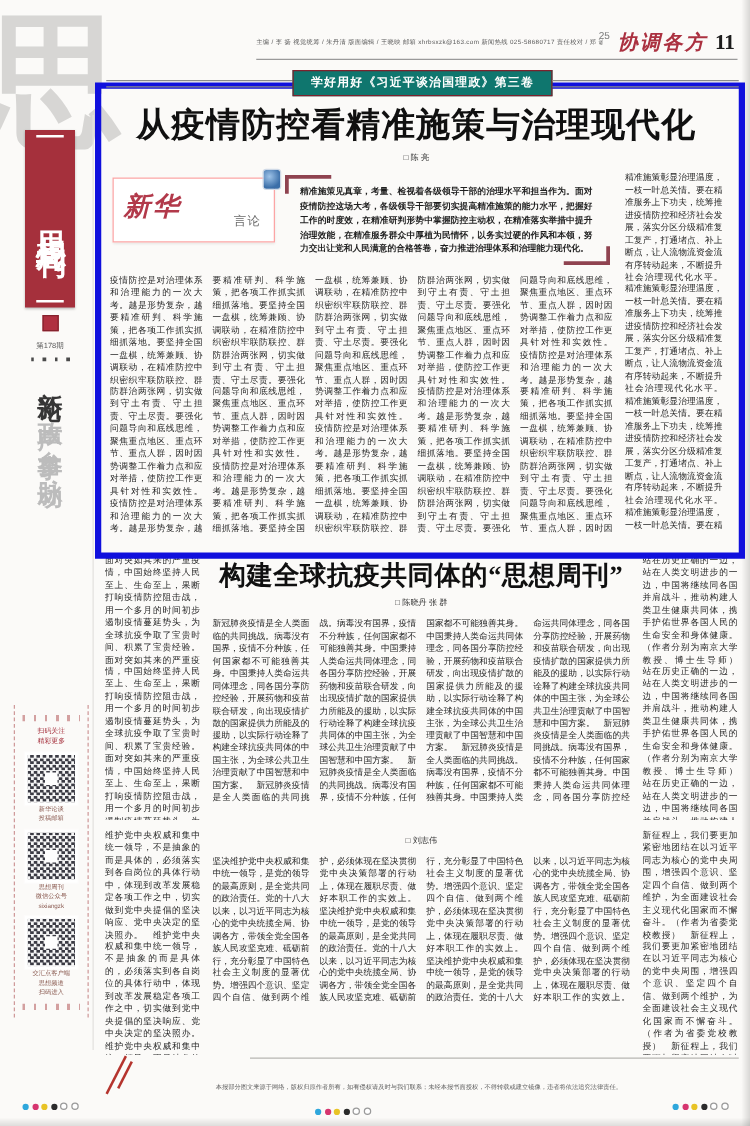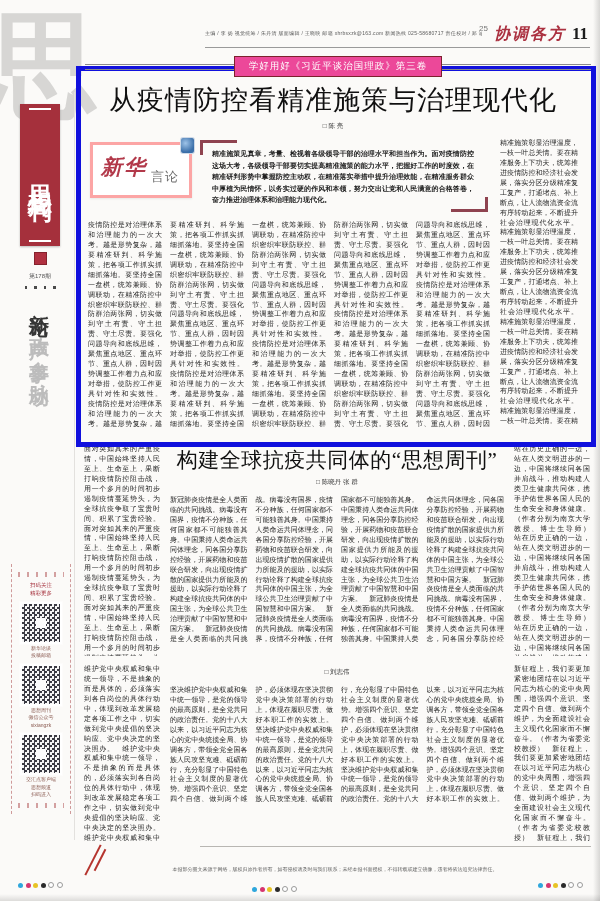--- a/index.html
+++ b/index.html
@@ -17,45 +17,45 @@
         letter-spacing:.3px;white-space:nowrap;overflow:hidden;filter:blur(.4px);}
   .mh-right{position:absolute;right:12px;top:24px;display:flex;align-items:flex-start;gap:6px;}
   .mh-25{font-size:8px;color:#777;}
   .paper-name{font-family:"Liberation Serif",serif;font-style:italic;font-weight:700;
         font-size:16px;color:#ab3140;letter-spacing:2px;}
   .page-no{font-family:"Liberation Serif",serif;font-weight:700;font-size:17px;color:#1c1c1c;}
   .masthead-rule{position:absolute;left:205px;right:10px;top:47px;border-top:1px solid #9a9a9a;}
 
   .edition-row{position:absolute;left:85px;right:9px;top:56px;display:flex;align-items:center;z-index:6;}
   .edition-row .eline{flex:1;height:4px;border-top:1px solid #8b8b8b;border-bottom:1px solid #8b8b8b;}
-  .edition-banner{background:#ec4899;border:1px solid #7c222d;color:#fff;font-weight:400;
+  .edition-banner{background:#0f766e;border:1px solid #7c222d;color:#fff;font-weight:700;
         font-size:9.5px;padding:3px 14px;letter-spacing:1px;white-space:nowrap;text-align:right;}
 
   
   .blue-box{position:absolute;left:76px;top:66px;width:510px;height:371px;
         border:5px solid #1010dd;z-index:5;pointer-events:none;}
 
   
-  .a-title{font-family:"Liberation Serif",serif;font-weight:400;color:#101010;
+  .a-title{font-family:"Liberation Serif",serif;font-weight:700;color:#101010;
         text-align:center;margin:0;}
   .byline{text-align:center;font-size:6.5px;color:#333;margin:4px 0 0;filter:blur(.45px);}
   .btxt{font-size:7px;line-height:1.42;color:#262626;text-align:justify;
         filter:blur(.35px);overflow:hidden;word-break:break-all;}
 
   
   .article1{position:absolute;left:88px;top:78px;width:490px;height:352px;overflow:hidden;z-index:4;}
   .article1 .a-title{font-size:27px;letter-spacing:1px;margin-top:4px;}
   .a1-row{display:flex;margin-top:7px;}
   .a1-left{width:402px;}
   .a1-top{display:flex;align-items:flex-start;}
-  .logo-card{position:relative;width:96px;height:50px;border:3px solid #fca5a5;background:#fff;
-        box-shadow:0 1px 2px rgba(0,0,0,.08);margin:4px 6px 0 2px;flex:none;}
+  .logo-card{position:relative;width:96px;height:50px;border:1px solid #fca5a5;background:#fff;
+        box-shadow:0 1px 2px rgba(0,0,0,.08);margin:4px 6px 0 2px;flex:none;padding-left:32px;}
   .logo-name{position:absolute;left:8px;top:8px;font-family:"Liberation Serif",serif;
         font-style:italic;font-weight:700;font-size:21px;color:#b2394a;letter-spacing:2px;}
-  .logo-tag{position:absolute;right:10px;bottom:9px;font-size:13px;color:#6b6b6b;letter-spacing:1px;margin-top:48px;}
+  .logo-tag{position:absolute;right:10px;bottom:9px;font-size:10px;color:#6b6b6b;letter-spacing:1px;margin-top:48px;}
   .logo-seal{position:absolute;right:-5px;top:-7px;width:13px;height:15px;border-radius:2px;
         background:radial-gradient(circle at 35% 35%,#9ec3e8,#3a6ea8 70%);box-shadow:0 0 0 1px #cfd9e6;}
   .quote{position:relative;flex:1;margin-top:2px;padding:8px 16px 8px 14px;}
   .quote::before{content:"";position:absolute;left:2px;top:0;width:34px;height:12px;
         border-left:3px solid #8f4350;border-top:3px solid #8f4350;}
   .quote::after{content:"";position:absolute;right:2px;bottom:0;width:34px;height:12px;
         border-right:3px solid #8f4350;border-bottom:3px solid #8f4350;}
   .quote-text{font-size:7px;font-weight:700;line-height:1.65;color:#1f1f1f;
         text-align:justify;filter:blur(.3px);word-break:break-all;overflow:hidden;max-height:56px;}
   .a1-cols{margin-top:8px;height:218px;column-count:5;column-gap:8px;}

